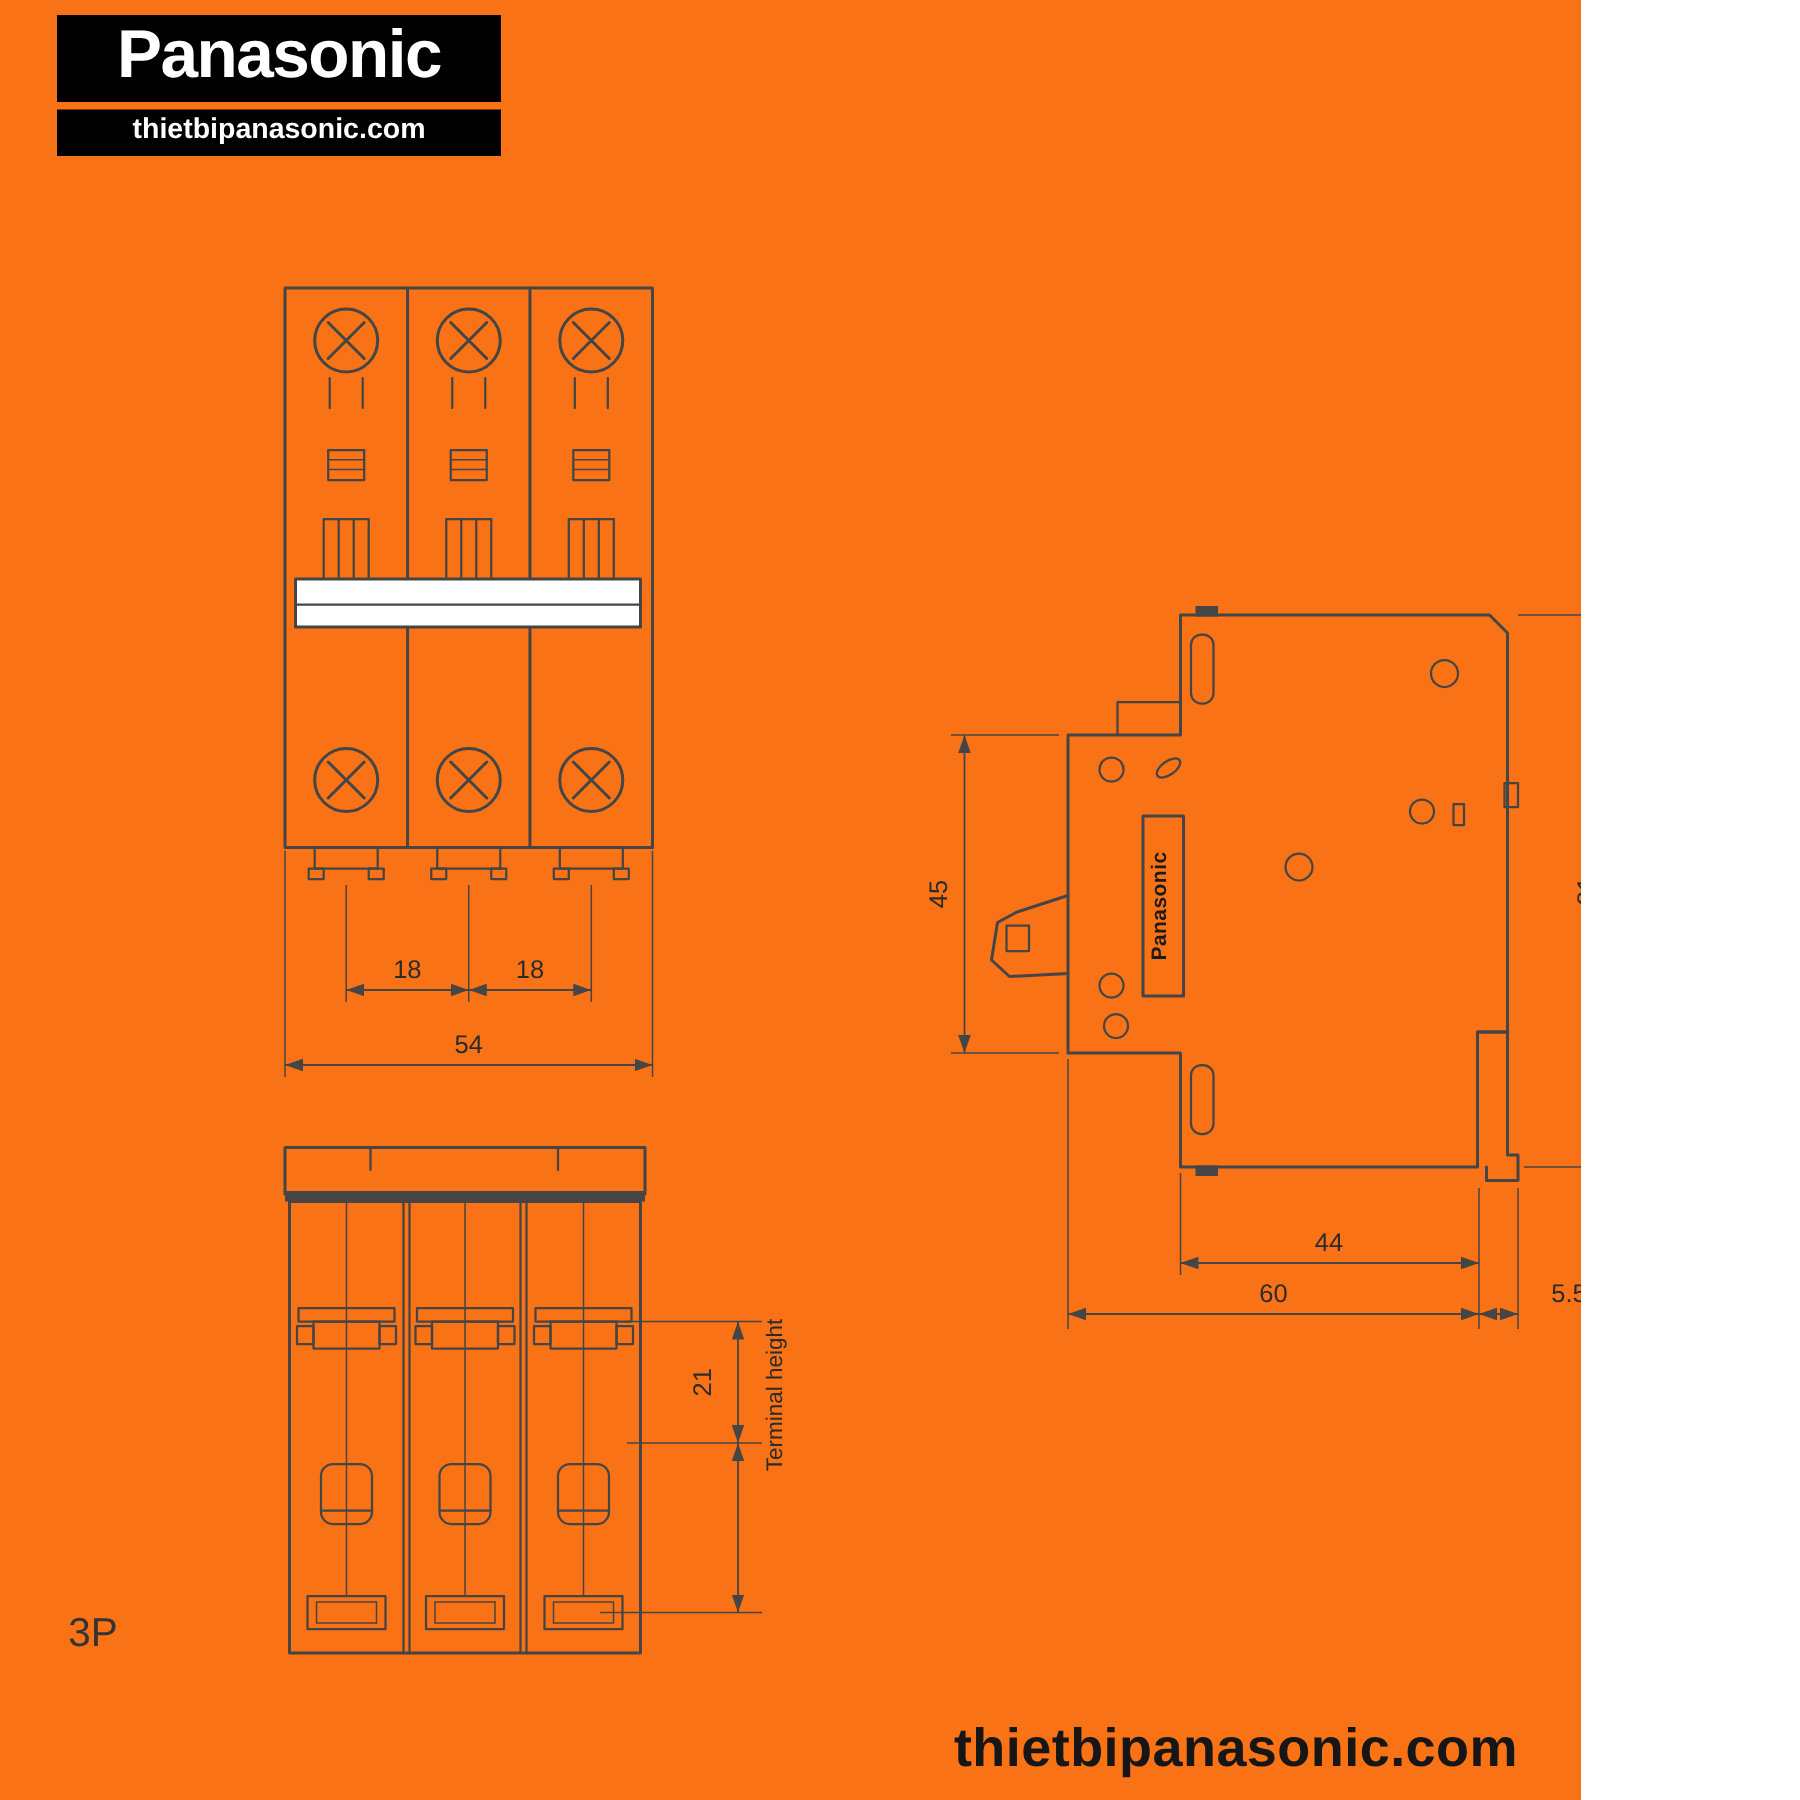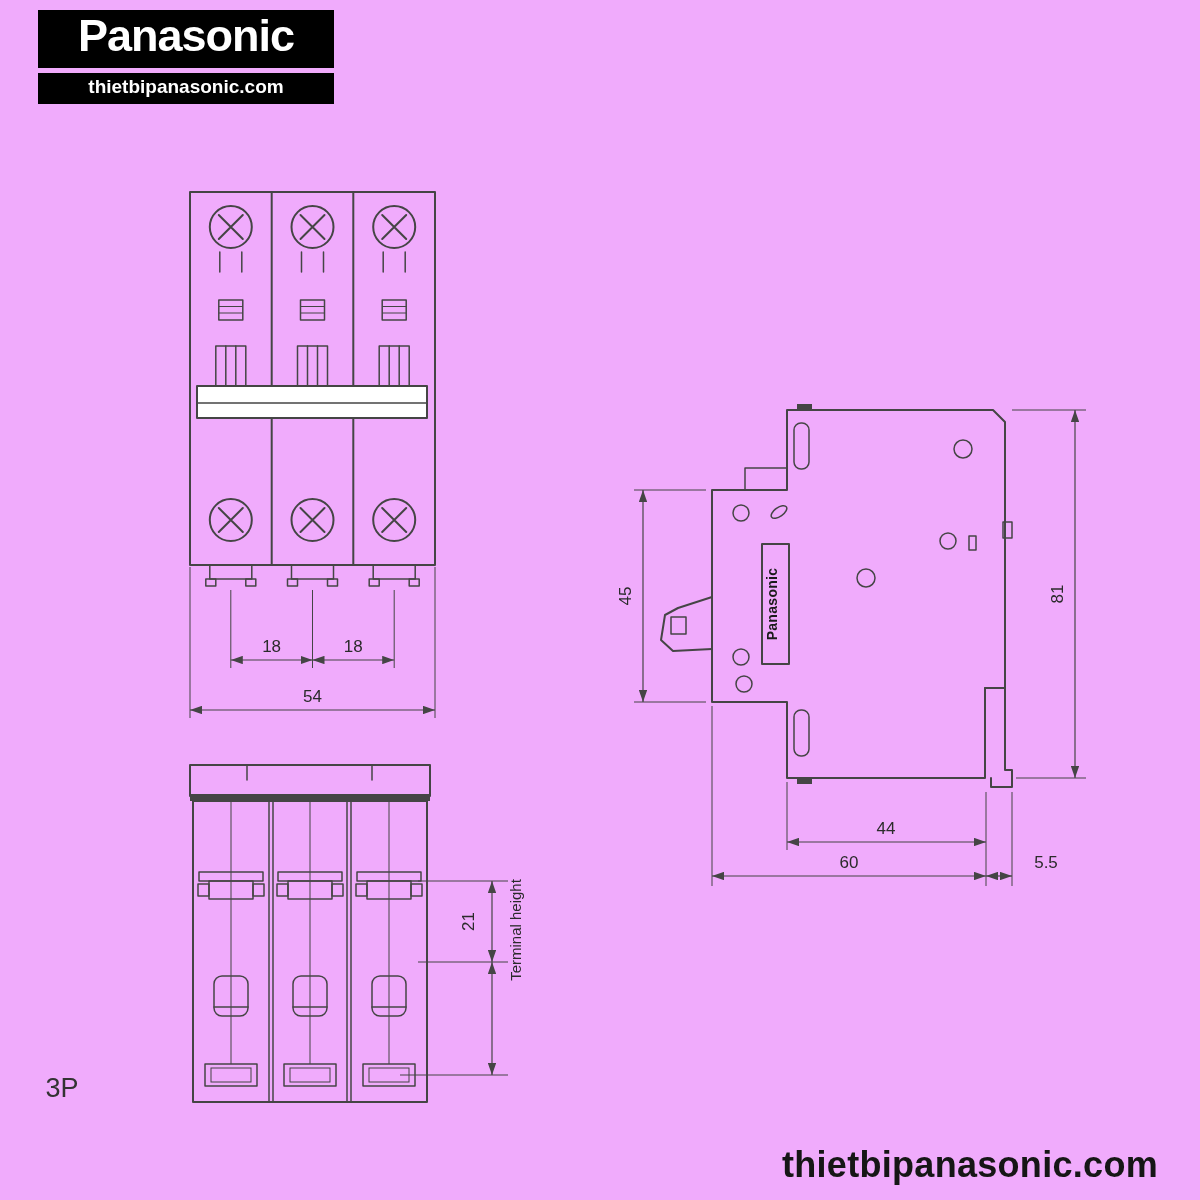--- a/index.html
+++ b/index.html
@@ -1,17 +1,17 @@
 <!DOCTYPE html>
 <html><head>
 <meta charset="utf-8">
 <style>
   * { margin:0; padding:0; box-sizing:border-box; }
   html,body { width:1200px; height:1200px; background:#ffffff; font-family:"Liberation Sans",sans-serif; }
-  .page { position:relative; width:1200px; height:1200px; background:#f0abfc; overflow:hidden; }
+  .page { position:relative; width:1054px; height:1200px; background:#f97316; overflow:hidden; }
 
   .brand { position:absolute; top:10px; left:38px; width:296px; }
   .brand-logo { background:#000; color:#fff; text-align:center; font-weight:bold;
                 font-size:45px; letter-spacing:-1px; padding:1px 0 7px; line-height:1.1; }
   .brand-site { background:#000; color:#fff; text-align:center; font-weight:bold;
                 font-size:19px; padding:3px 0 6px; margin-top:5px; }
 
   .footer-site { position:absolute; right:42px; bottom:14px; font-size:36px; font-weight:bold;
                  color:#161616; letter-spacing:0.3px; }
 

